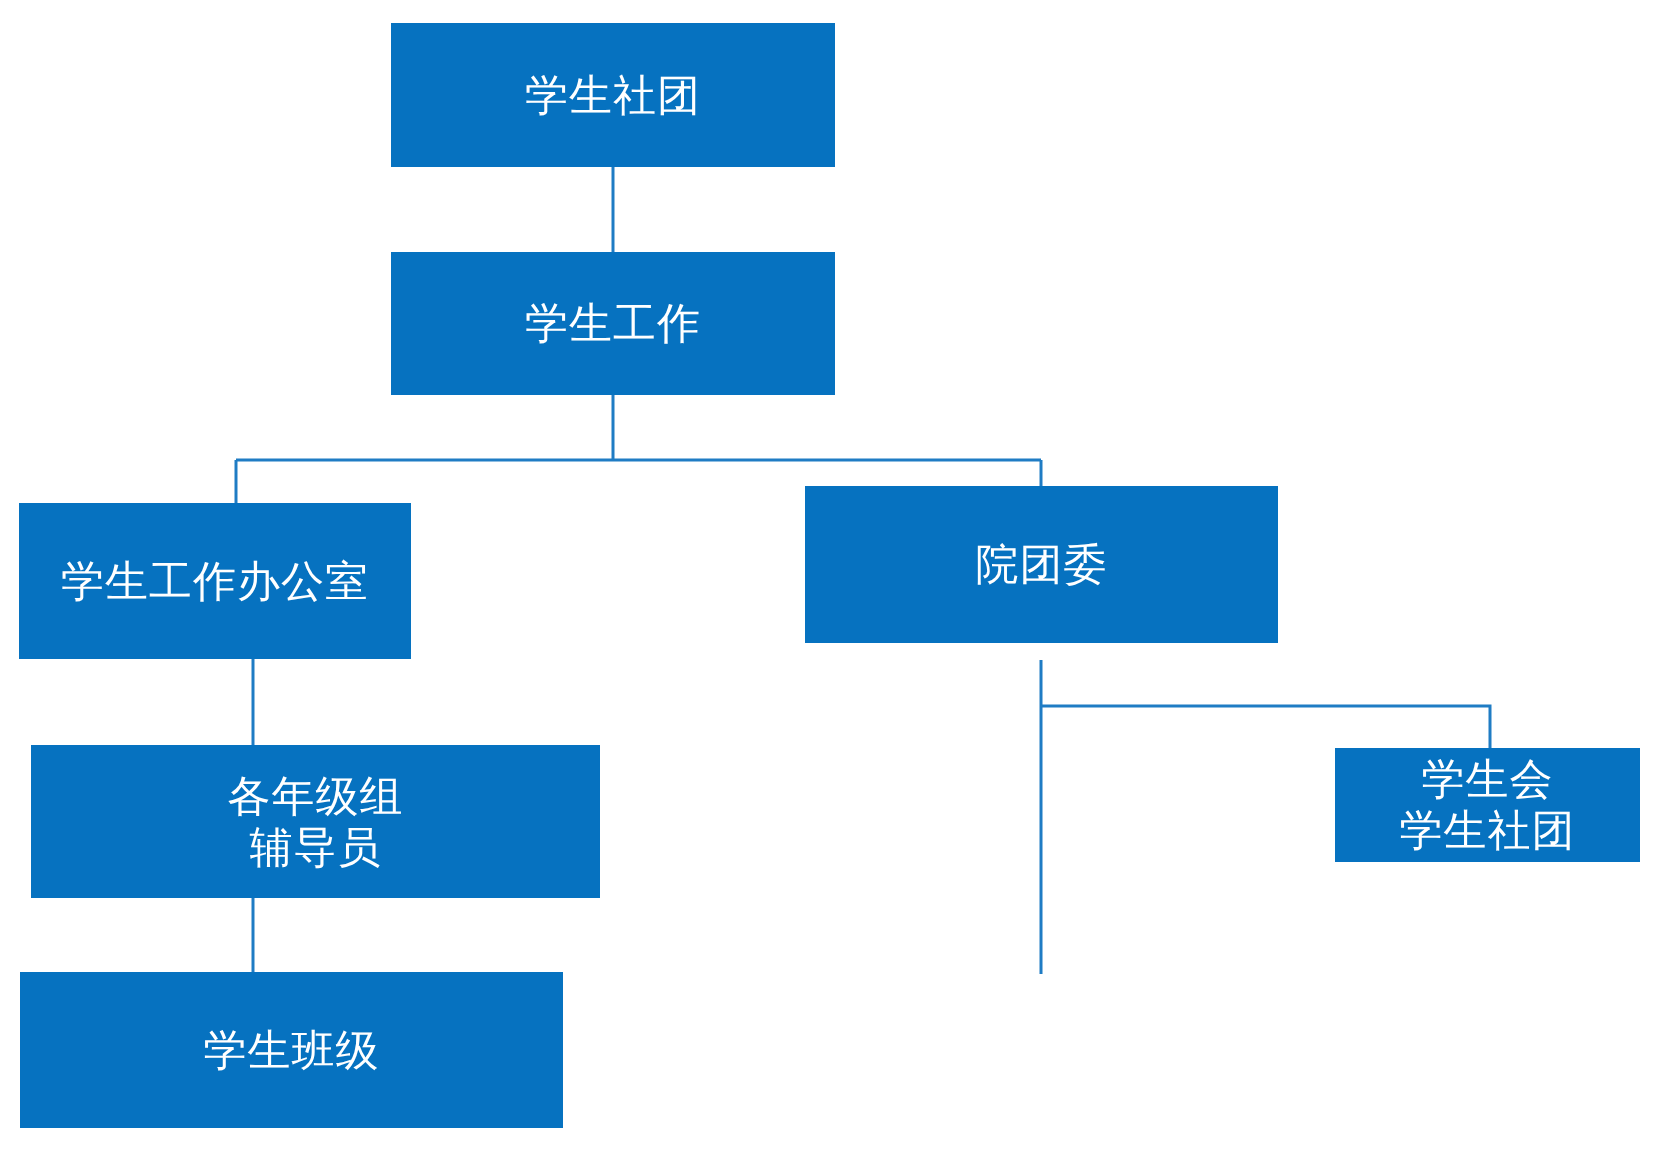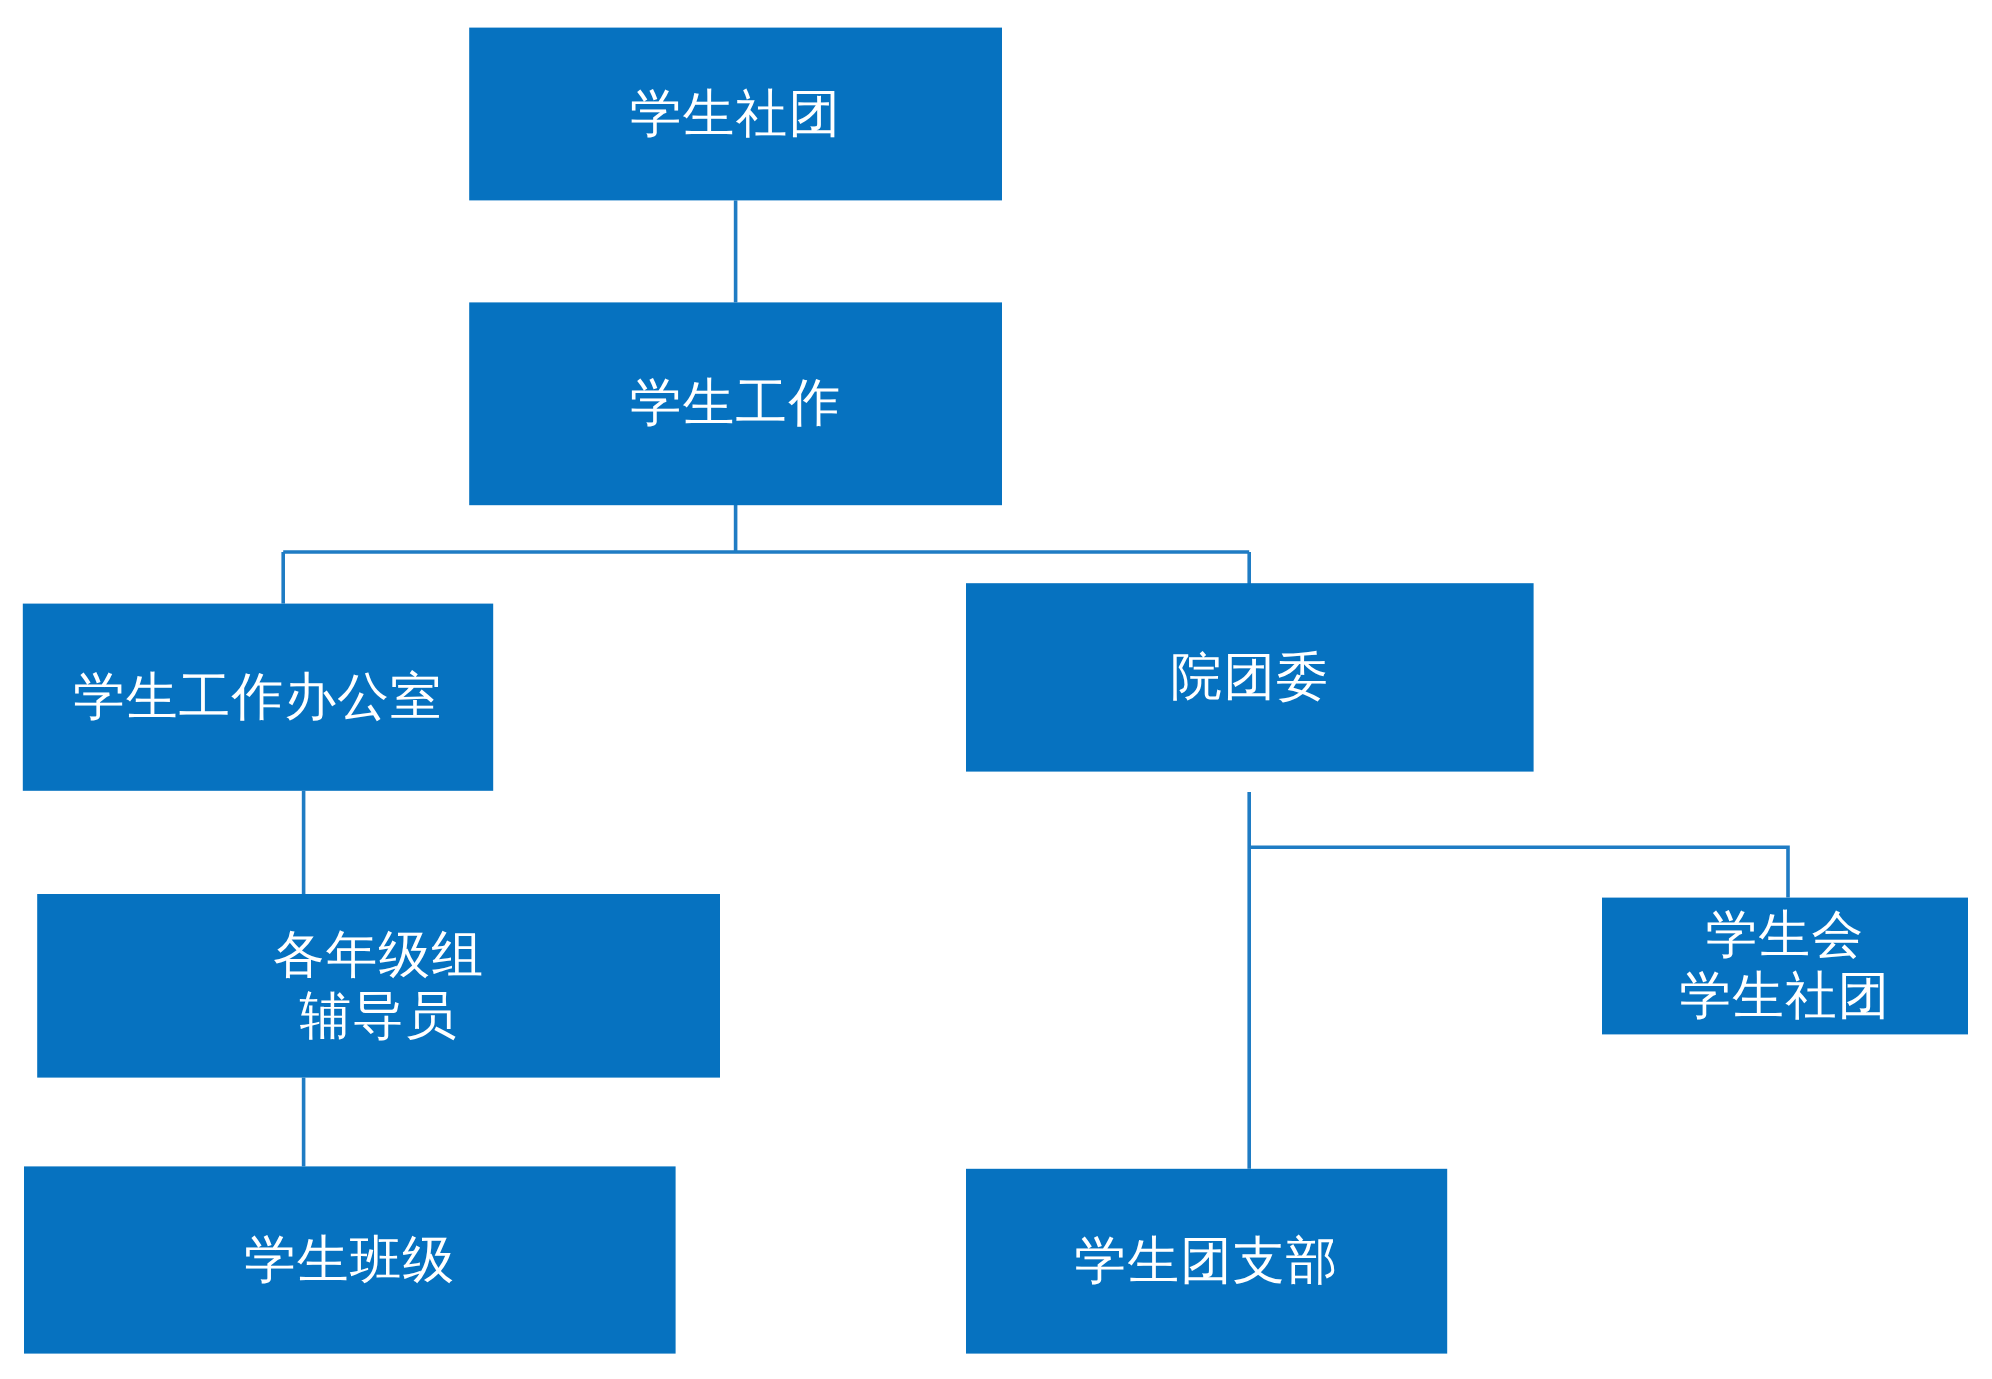--- a/index.html
+++ b/index.html
@@ -59,21 +59,21 @@
 
     <path d="M1041,660 L1041,974" stroke="#1F7CC4" stroke-width="3" fill="none"></path>
 
     <path d="M1041,706 L1490,706 L1490,748" stroke="#1F7CC4" stroke-width="3" fill="none"></path>
   </svg>
 
   <div class="node" style="left:391px; top:23px; width:444px; height:144px;">
     <span>学生社团</span>
   </div>
 
-  <div class="node" style="left:391px; top:252px; width:444px; height:169px;">
+  <div class="node" style="left:391px; top:252px; width:444px; height:143px;">
     <span>学生工作</span>
   </div>
 
   <div class="node" style="left:19px; top:503px; width:392px; height:156px;">
     <span>学生工作办公室</span>
   </div>
 
   <div class="node" style="left:805px; top:486px; width:473px; height:157px;">
     <span>院团委</span>
   </div>
@@ -85,17 +85,14 @@
 
   <div class="node" style="left:1335px; top:748px; width:305px; height:114px;">
     <span>学生会
 学生社团</span>
   </div>
 
   <div class="node" style="left:20px; top:972px; width:543px; height:156px;">
     <span>学生班级</span>
   </div>
 
-  <div class="node" style="left:805px; top:974px; width:401px; height:154px;">
-    <span>学生团支部</span>
-  </div>
 
 </div>
 
 </body></html>

